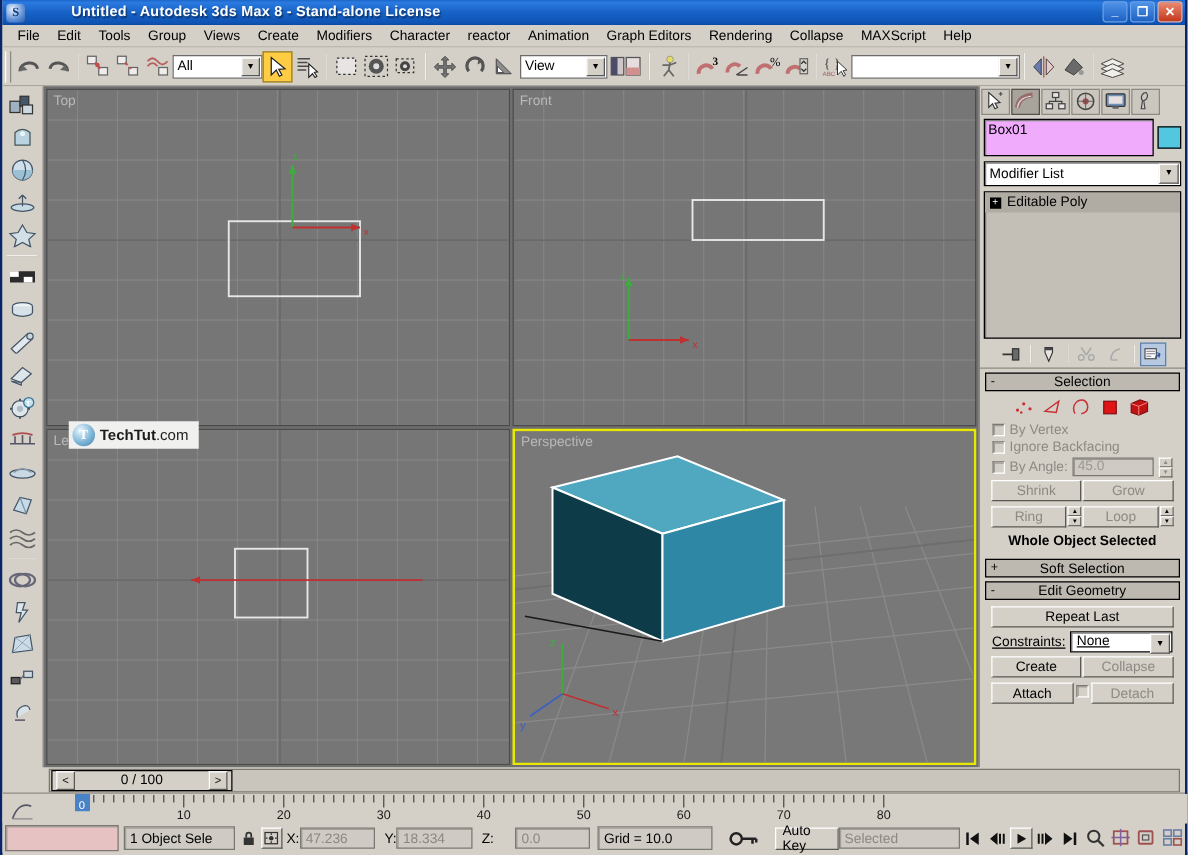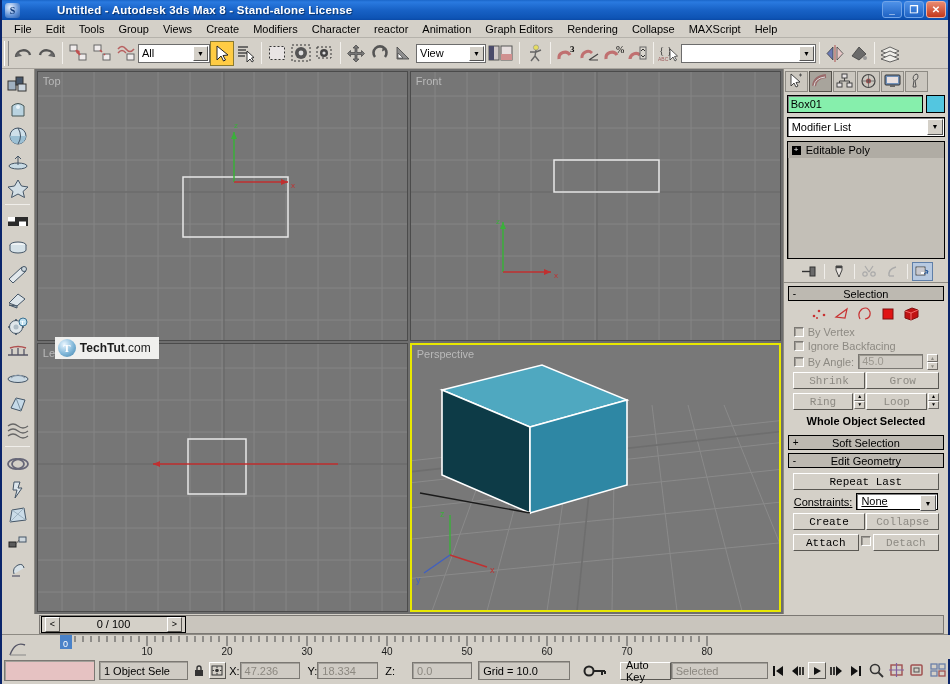--- a/index.html
+++ b/index.html
@@ -71,21 +71,21 @@
   .grid-bg { position:absolute; inset:0; }
 
   
   .rightpanel { width:166px; background:#d4d0c8; border-left:1px solid #8d8a83;
                 display:flex; flex-direction:column; }
   .cp-tabs { display:flex; height:24px; align-items:center; padding:2px 1px; gap:1px;}
   .cp-tab { width:23px;height:21px;border:1px solid #8d8a83; background:#cbc7bf;
             display:flex;align-items:center;justify-content:center;}
   .cp-tab.sel { background:#a8a49c; border-color:#55524c;}
   .namerow { display:flex; align-items:center; padding:2px 3px; gap:3px;}
-  .nameinput { flex:1; height:18px;background:#86efac;border:1px solid #000;
+  .nameinput { flex:1; height:30px;background:#f0abfc;border:1px solid #000;
                box-shadow:inset 1px 1px 0 #808080; font-size:11px; padding-left:3px; line-height:16px; color:#000;}
   .colorswatch { width:19px;height:18px;background:#53c6e0;border:1px solid #000;}
   .modlist { margin:2px 3px; height:20px; background:#fff; border:1px solid #000;
              box-shadow:inset 1px 1px 0 #808080; font-size:11px; padding-left:4px; line-height:18px;
              position:relative; color:#000;}
   .modlist .arrow { position:absolute; right:1px;top:1px;width:16px;height:16px;background:#d4d0c8;
                     border:1px solid #fff;border-right-color:#555;border-bottom-color:#555;
                     display:flex;align-items:center;justify-content:center;font-size:7px;}
   .stack { margin:2px 3px; height:118px; background:#c3bfb7;border:1px solid #000;
            box-shadow:inset 1px 1px 0 #7d7a74;}
@@ -108,21 +108,21 @@
   .rollout-body { padding:3px 2px; }
   .subobj-row { display:flex;justify-content:center;gap:7px;padding:3px 0 4px 0;}
   .chk-row { display:flex;align-items:center;gap:4px; padding:1px 4px; color:#8d8a83; font-size:11px;}
   .chk { width:10px;height:10px;background:#d4d0c8;border:1px solid #fff;
          border-left-color:#7b7873;border-top-color:#7b7873; box-shadow:inset 1px 1px 0 #a09d97;}
   .spinfield { flex:1; height:15px;background:#cfcbc4;border:1px solid #7b7873;
                box-shadow:inset 1px 1px 0 #9b988f; font-size:11px;padding-left:3px; line-height:13px; color:#9c9890;}
   .spin { width:11px;height:15px;display:flex;flex-direction:column;}
   .spin div { flex:1;background:#d4d0c8;border:1px solid #fff;border-right-color:#6e6b66;border-bottom-color:#6e6b66;
               font-size:5px;text-align:center;line-height:6px;}
-  .btn-row { display:flex; gap:1px; padding:2px 3px;font-family:Liberation Mono, monospace;}
+  .btn-row { display:flex; gap:1px; padding:2px 3px;}
   .gbtn { flex:1;height:17px;background:#d4d0c8;border:1px solid #fff;
           border-right-color:#5a5853;border-bottom-color:#5a5853;
           display:flex;align-items:center;justify-content:center;font-size:11px;color:#8d8a83;}
   .gbtn.enabled { color:#000; }
   .centertext { text-align:center;font-size:11px;padding:3px 0 2px 0;color:#000;font-weight:bold;}
 
   
   .quad { position:absolute; z-index:200; }
 
   

